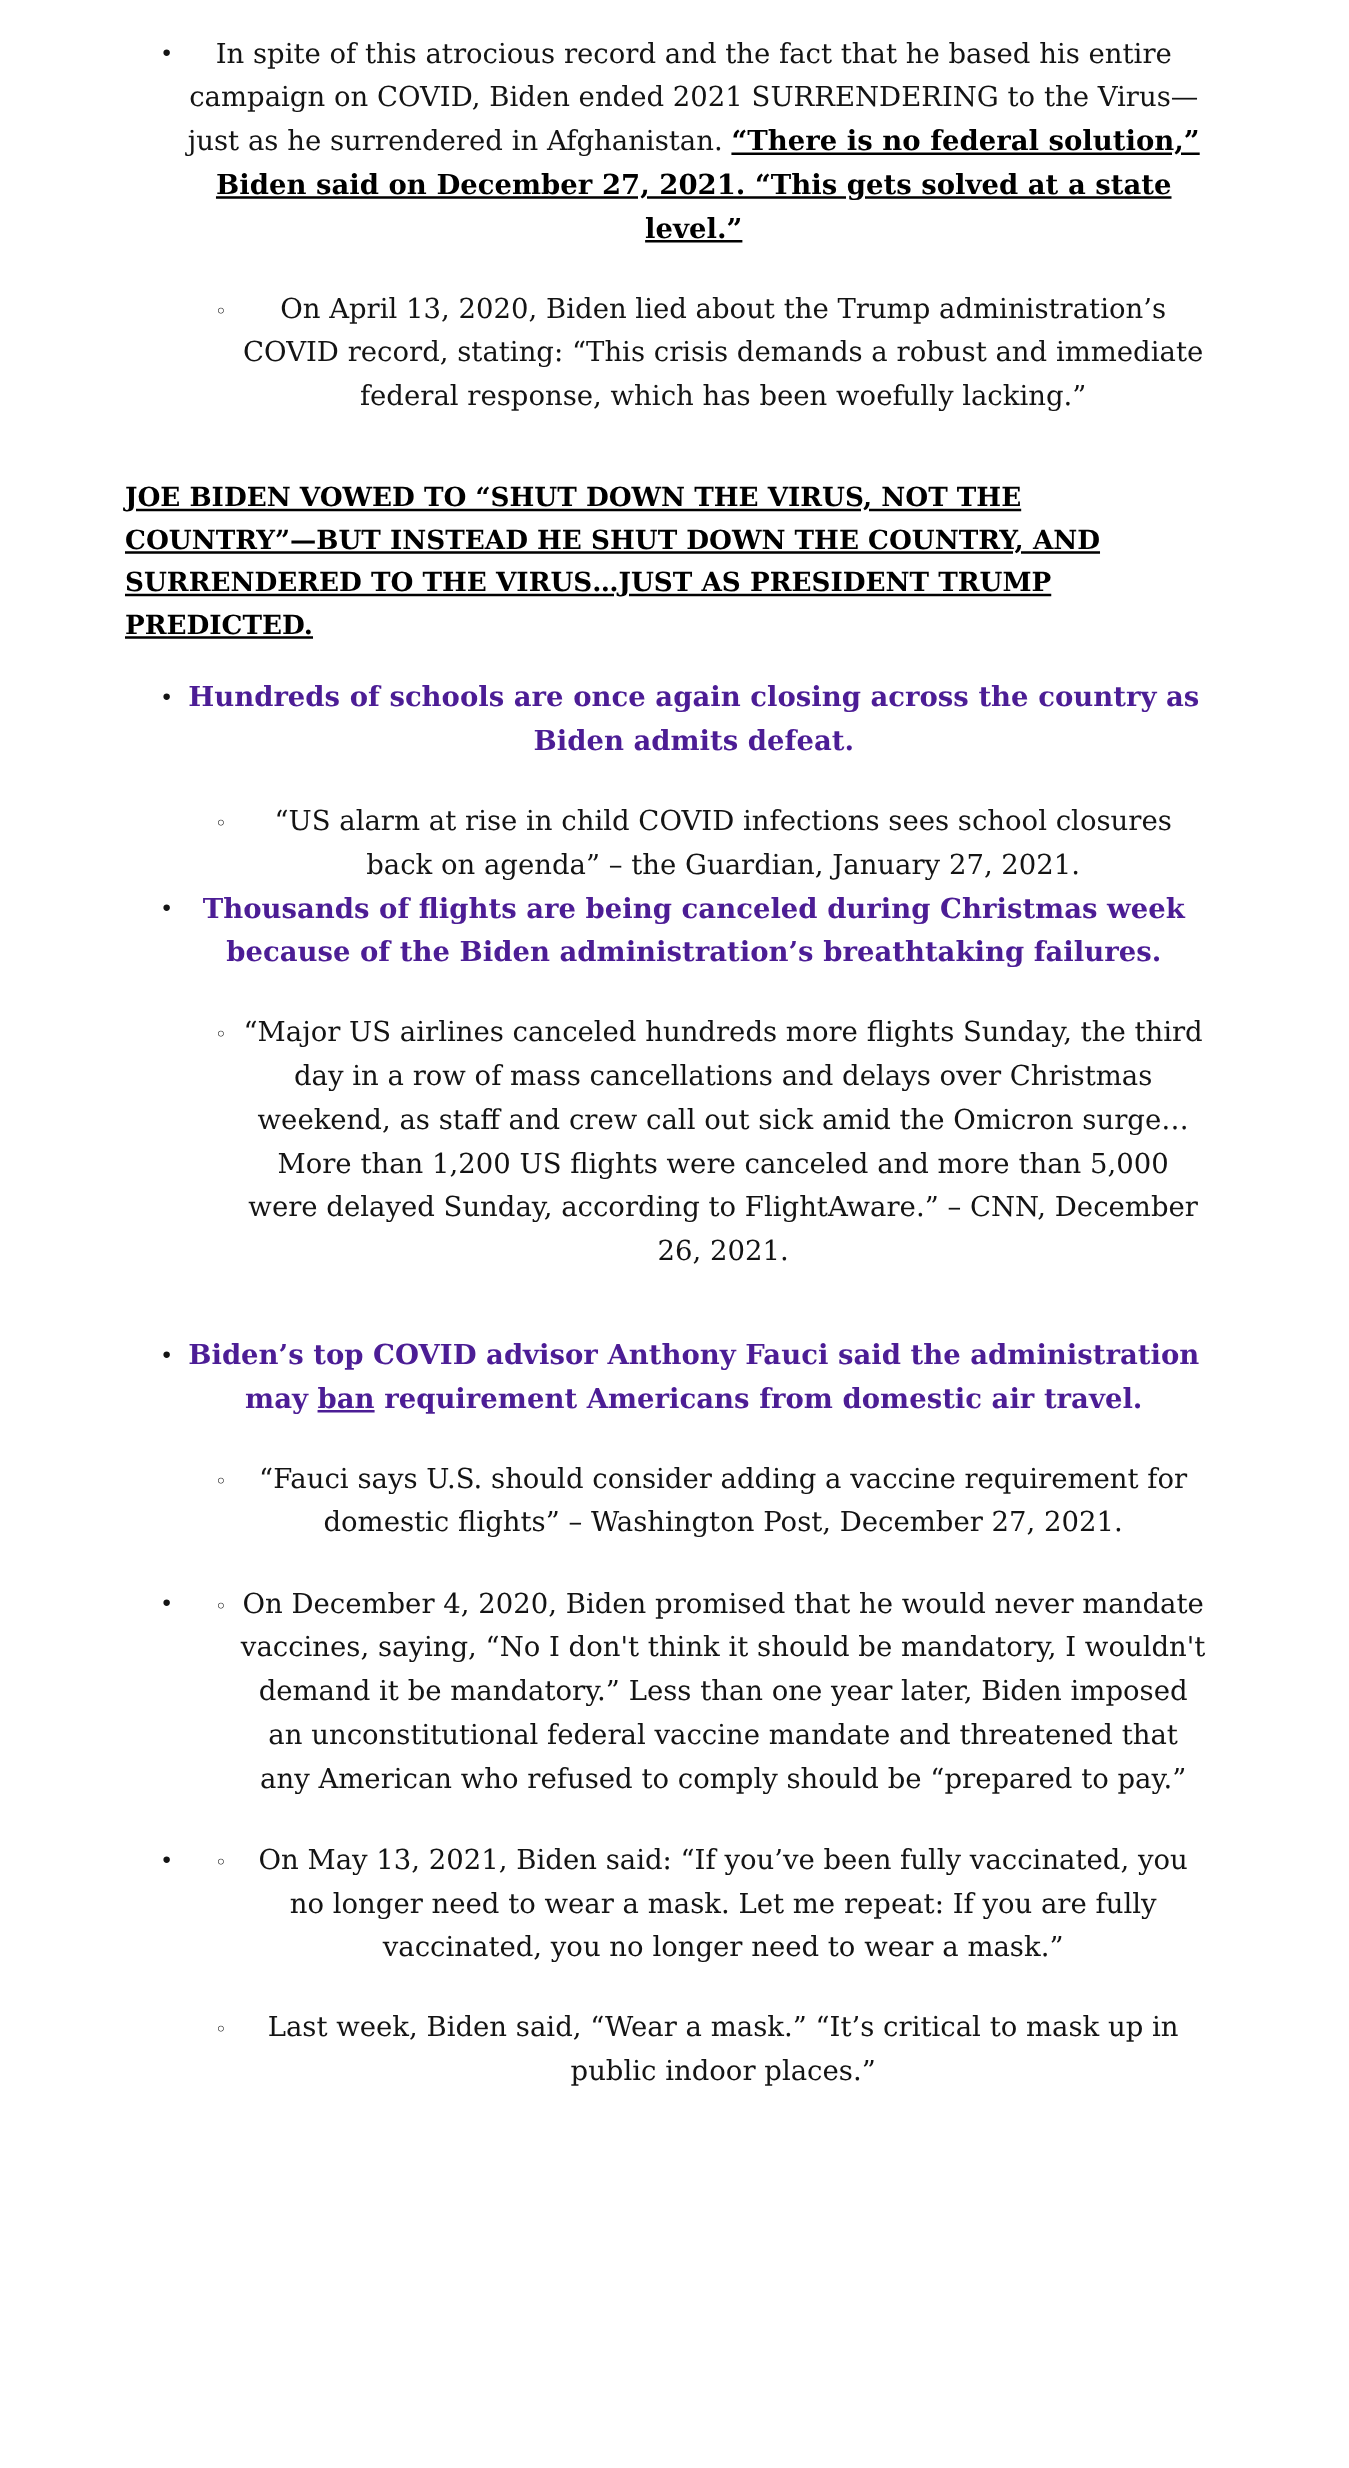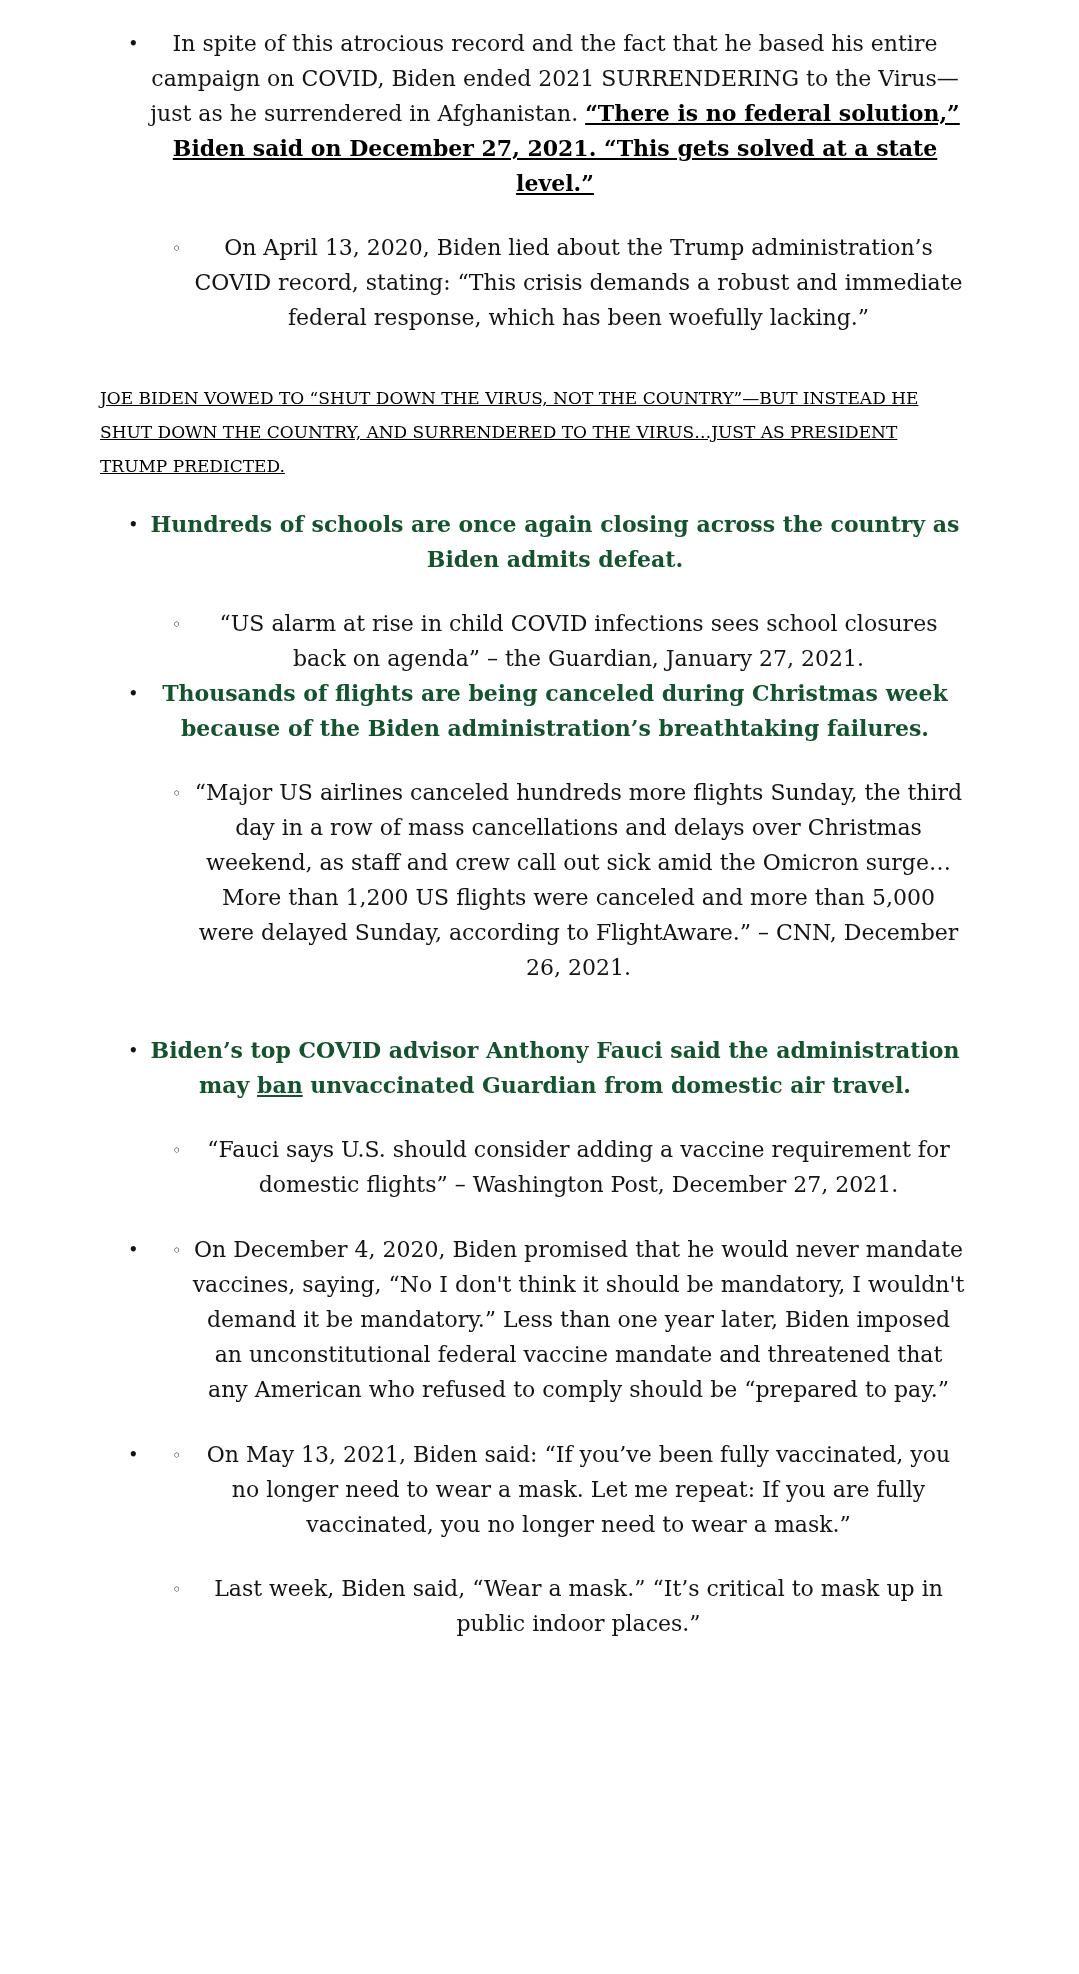--- a/index.html
+++ b/index.html
@@ -24,31 +24,31 @@
   }
   .sub-item { position: relative; padding-left: 47px; }
   .sub-item > .marker {
     position: absolute;
     left: 27px;
     top: 1px;
     font-size: 16px;
     line-height: 35px;
   }
   .li-text { text-align: center; }
-  .claim { font-weight: bold; color: #14532d; }
+  .claim { font-weight: bold; color: #4c1d95; }
   .u { text-decoration: underline; }
   strong.u { font-weight: bold; color: #000; }
   .sub-list { margin-top: 29px; }
   .sub-list > li + li { margin-top: 29px; }
   .sub-list.mb-0 { margin-bottom: 0; }
   .sub-list.mb-md { margin-bottom: 30px; }
   .sub-list.mb-lg { margin-bottom: 48px; }
   .heading {
-    font-size: 17px;
-    font-weight: normal;
+    font-size: 21px;
+    font-weight: bold;
     line-height: 34px;
     color: #000;
     text-decoration: underline;
     margin: 46px 0 24px 0;
     letter-spacing: 0px;
   }
 </style>
 </head>
 <body>
 
@@ -88,21 +88,21 @@
       <ul class="sub-list mb-lg">
         <li class="sub-item">
           <span class="marker">◦</span>
           <p class="li-text">“Major US airlines canceled hundreds more flights Sunday, the third day in a row of mass cancellations and delays over Christmas weekend, as staff and crew call out sick amid the Omicron surge… More than 1,200 US flights were canceled and more than 5,000 were delayed Sunday, according to FlightAware.” – CNN, December 26, 2021.</p>
         </li>
       </ul>
     </li>
 
     <li class="top-item">
       <span class="marker">•</span>
-      <p class="li-text claim"><span>Biden’s top COVID advisor Anthony Fauci said the administration may </span><span class="u">ban</span><span> unvaccinated Guardian from domestic air travel.</span></p>
+      <p class="li-text claim"><span>Biden’s top COVID advisor Anthony Fauci said the administration may </span><span class="u">ban</span><span> requirement Americans from domestic air travel.</span></p>
       <ul class="sub-list mb-md">
         <li class="sub-item">
           <span class="marker">◦</span>
           <p class="li-text">“Fauci says U.S. should consider adding a vaccine requirement for domestic flights” – Washington Post, December 27, 2021.</p>
         </li>
       </ul>
     </li>
 
     <li class="top-item">
       <span class="marker">•</span>

